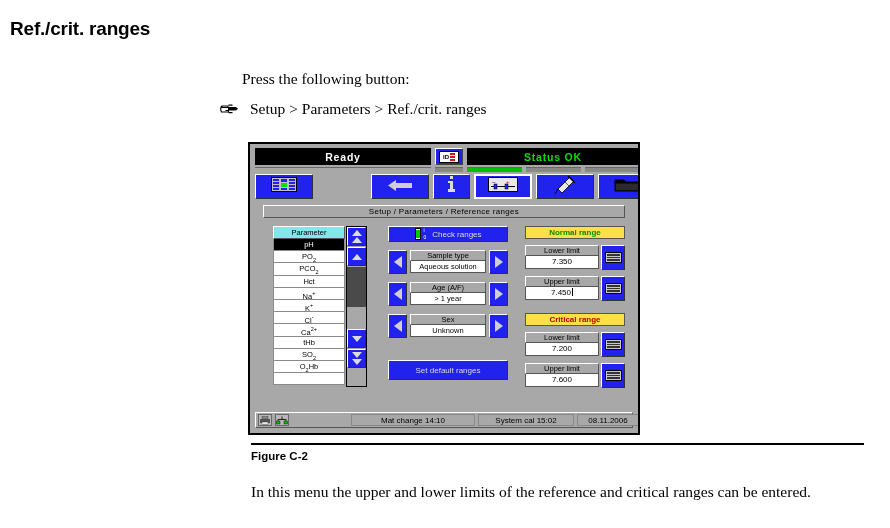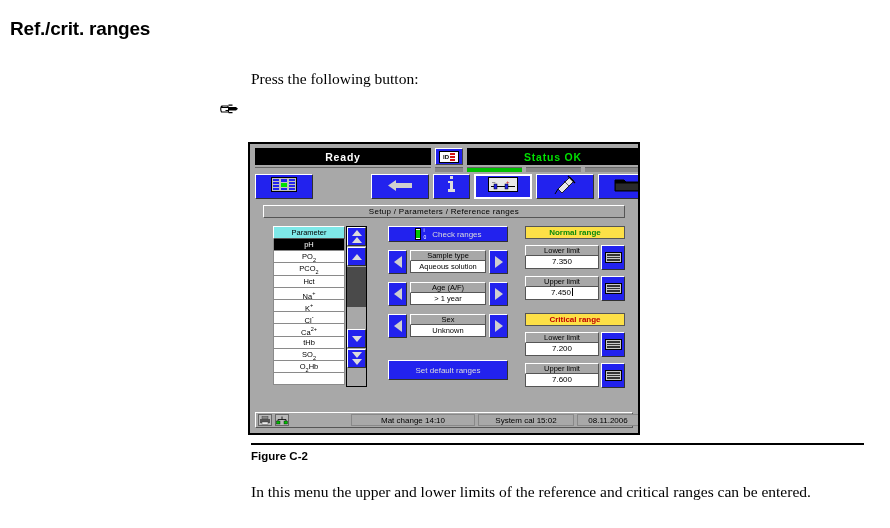--- a/index.html
+++ b/index.html
@@ -13,21 +13,21 @@
     overflow: hidden;
   }
 
   
   #page-title {
     position:absolute; left:10px; top:18px;
     font-family:"Liberation Sans", sans-serif;
     font-weight:bold; font-size:19px; letter-spacing:-0.2px;
   }
   #intro-line {
-    position:absolute; left:251px; top:70px;
+    position:absolute; left:242px; top:70px;
     font-size:15.5px;
   }
   #path-row {
     position:absolute; left:220px; top:100px;
     font-size:15.5px; display:flex; align-items:center; gap:10px;
   }
   #path-row .hand-icon {
     width:20px; height:18px; display:block;
   }
   #fig-rule {
@@ -224,20 +224,21 @@
 <div id="intro-line">Press the following button:</div>
 
 <div id="path-row">
   <span class="hand-icon">
     <svg viewBox="0 0 20 18" width="20" height="18">
       <path d="M2 6 h6 v1.5 h-6 z M1.5 6 a3.5 5 0 0 0 0 6 h7 v-1.5 h-3" fill="none" stroke="#000" stroke-width="1.1"></path>
       <path d="M8 7 h8 l2 1.8 l-2 1.7 h-8 z" fill="#000"></path>
       <path d="M8.5 4.5 h4 v1.2 h-4 z M8.5 12 h4 v1.2 h-4 z" fill="#000"></path>
     </svg>
   </span>
+  <span>Setup &gt; Parameters &gt; Ref./crit. ranges</span>
 </div>
 
 <div id="device">
   <div class="dev-inner">
 
     <div class="top-row">
       <div class="lcd lcd-ready">Ready</div>
       <div class="id-btn">
         <span class="id-glyph">
           <span class="idtxt">ID</span>

